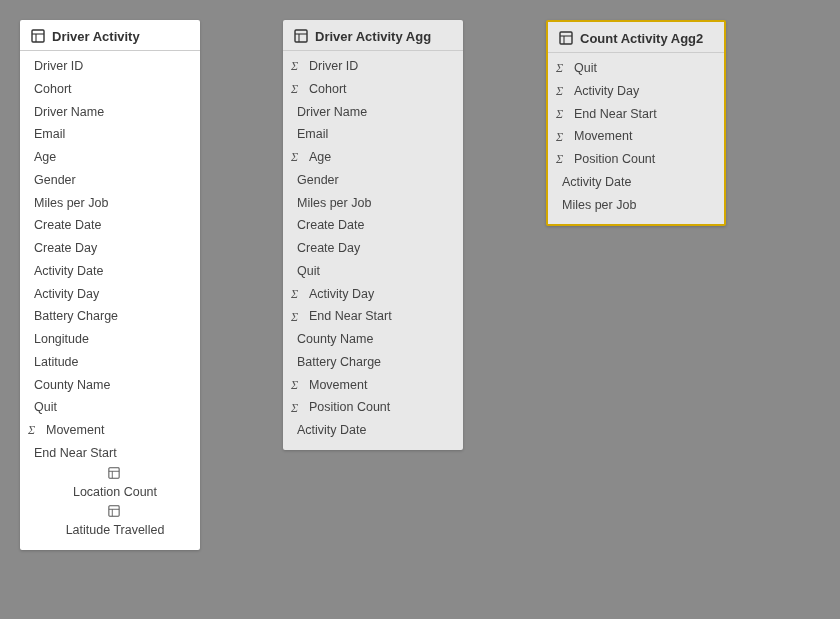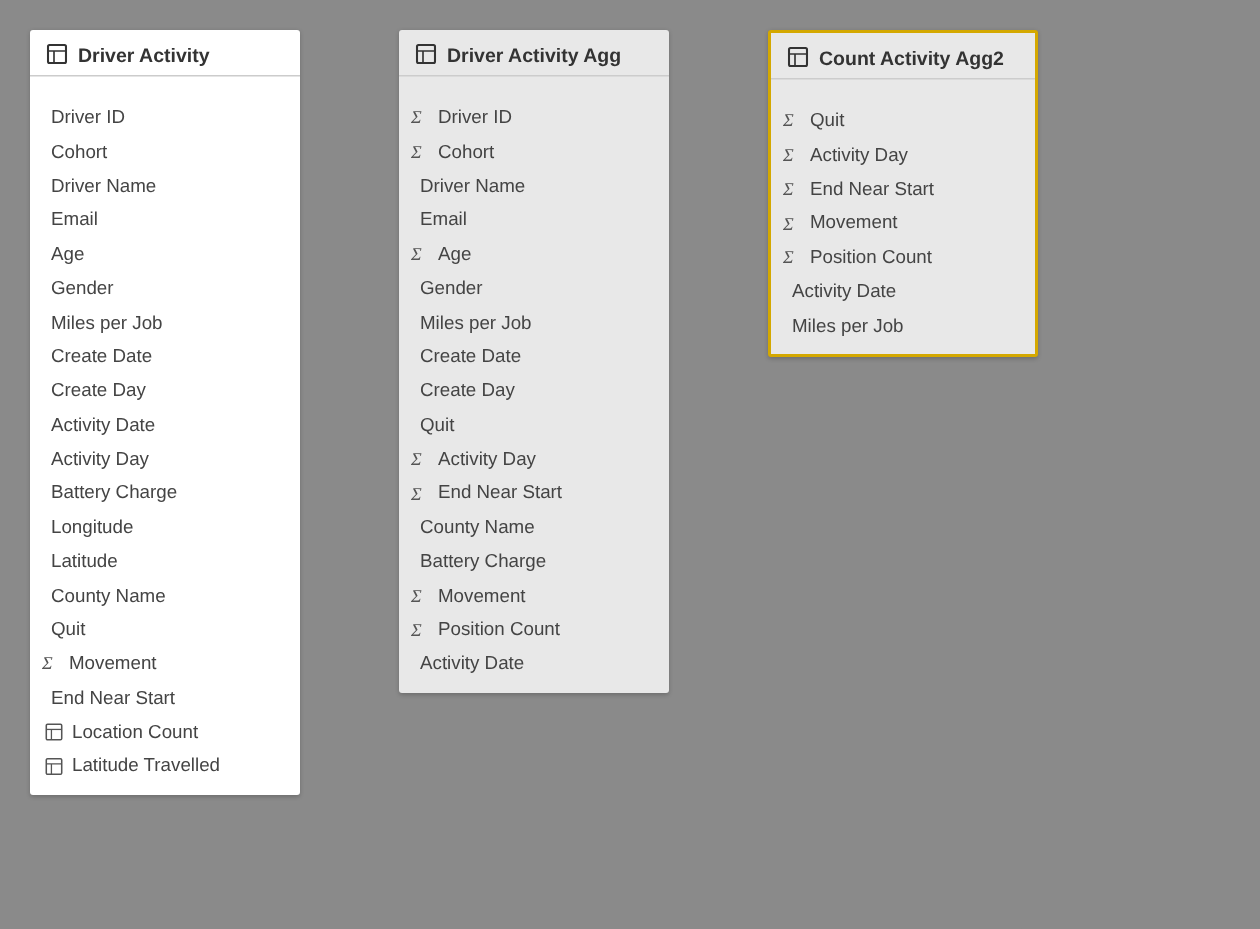--- a/index.html
+++ b/index.html
@@ -16,21 +16,21 @@
     }
 
     .canvas {
       width: 681px;
       height: 619px;
       background-color: #8a8a8a;
       padding: 20px;
       display: flex;
       flex-direction: row;
       align-items: flex-start;
-      gap: 66px;
+      gap: 83px;
     }
 
     .table-card {
       background: #ffffff;
       border-radius: 2px;
       padding: 0;
       min-width: 180px;
       box-shadow: 0 1px 3px rgba(0,0,0,0.2);
     }
 
@@ -63,39 +63,39 @@
       flex-shrink: 0;
     }
 
     .table-icon svg {
       width: 14px;
       height: 14px;
     }
 
     .field-list {
       padding: 4px 0 8px 0;
-      margin-top: 12px;
     }
 
     .field-item {
       display: flex;
       align-items: center;
       padding: 2px 10px 2px 14px;
       font-size: 12.5px;
       color: #444;
       gap: 4px;
       line-height: 1.5;
     }
 
     .field-item.has-sigma {
       padding-left: 8px;
     }
 
     .field-item.has-table-icon {
-      padding-left: 10px;
+      padding-left: 20px;
+      flex-direction: column;
     }
 
     .sigma-icon {
       font-size: 12px;
       color: #555;
       width: 14px;
       flex-shrink: 0;
       font-style: italic;
       font-family: serif;
     }

